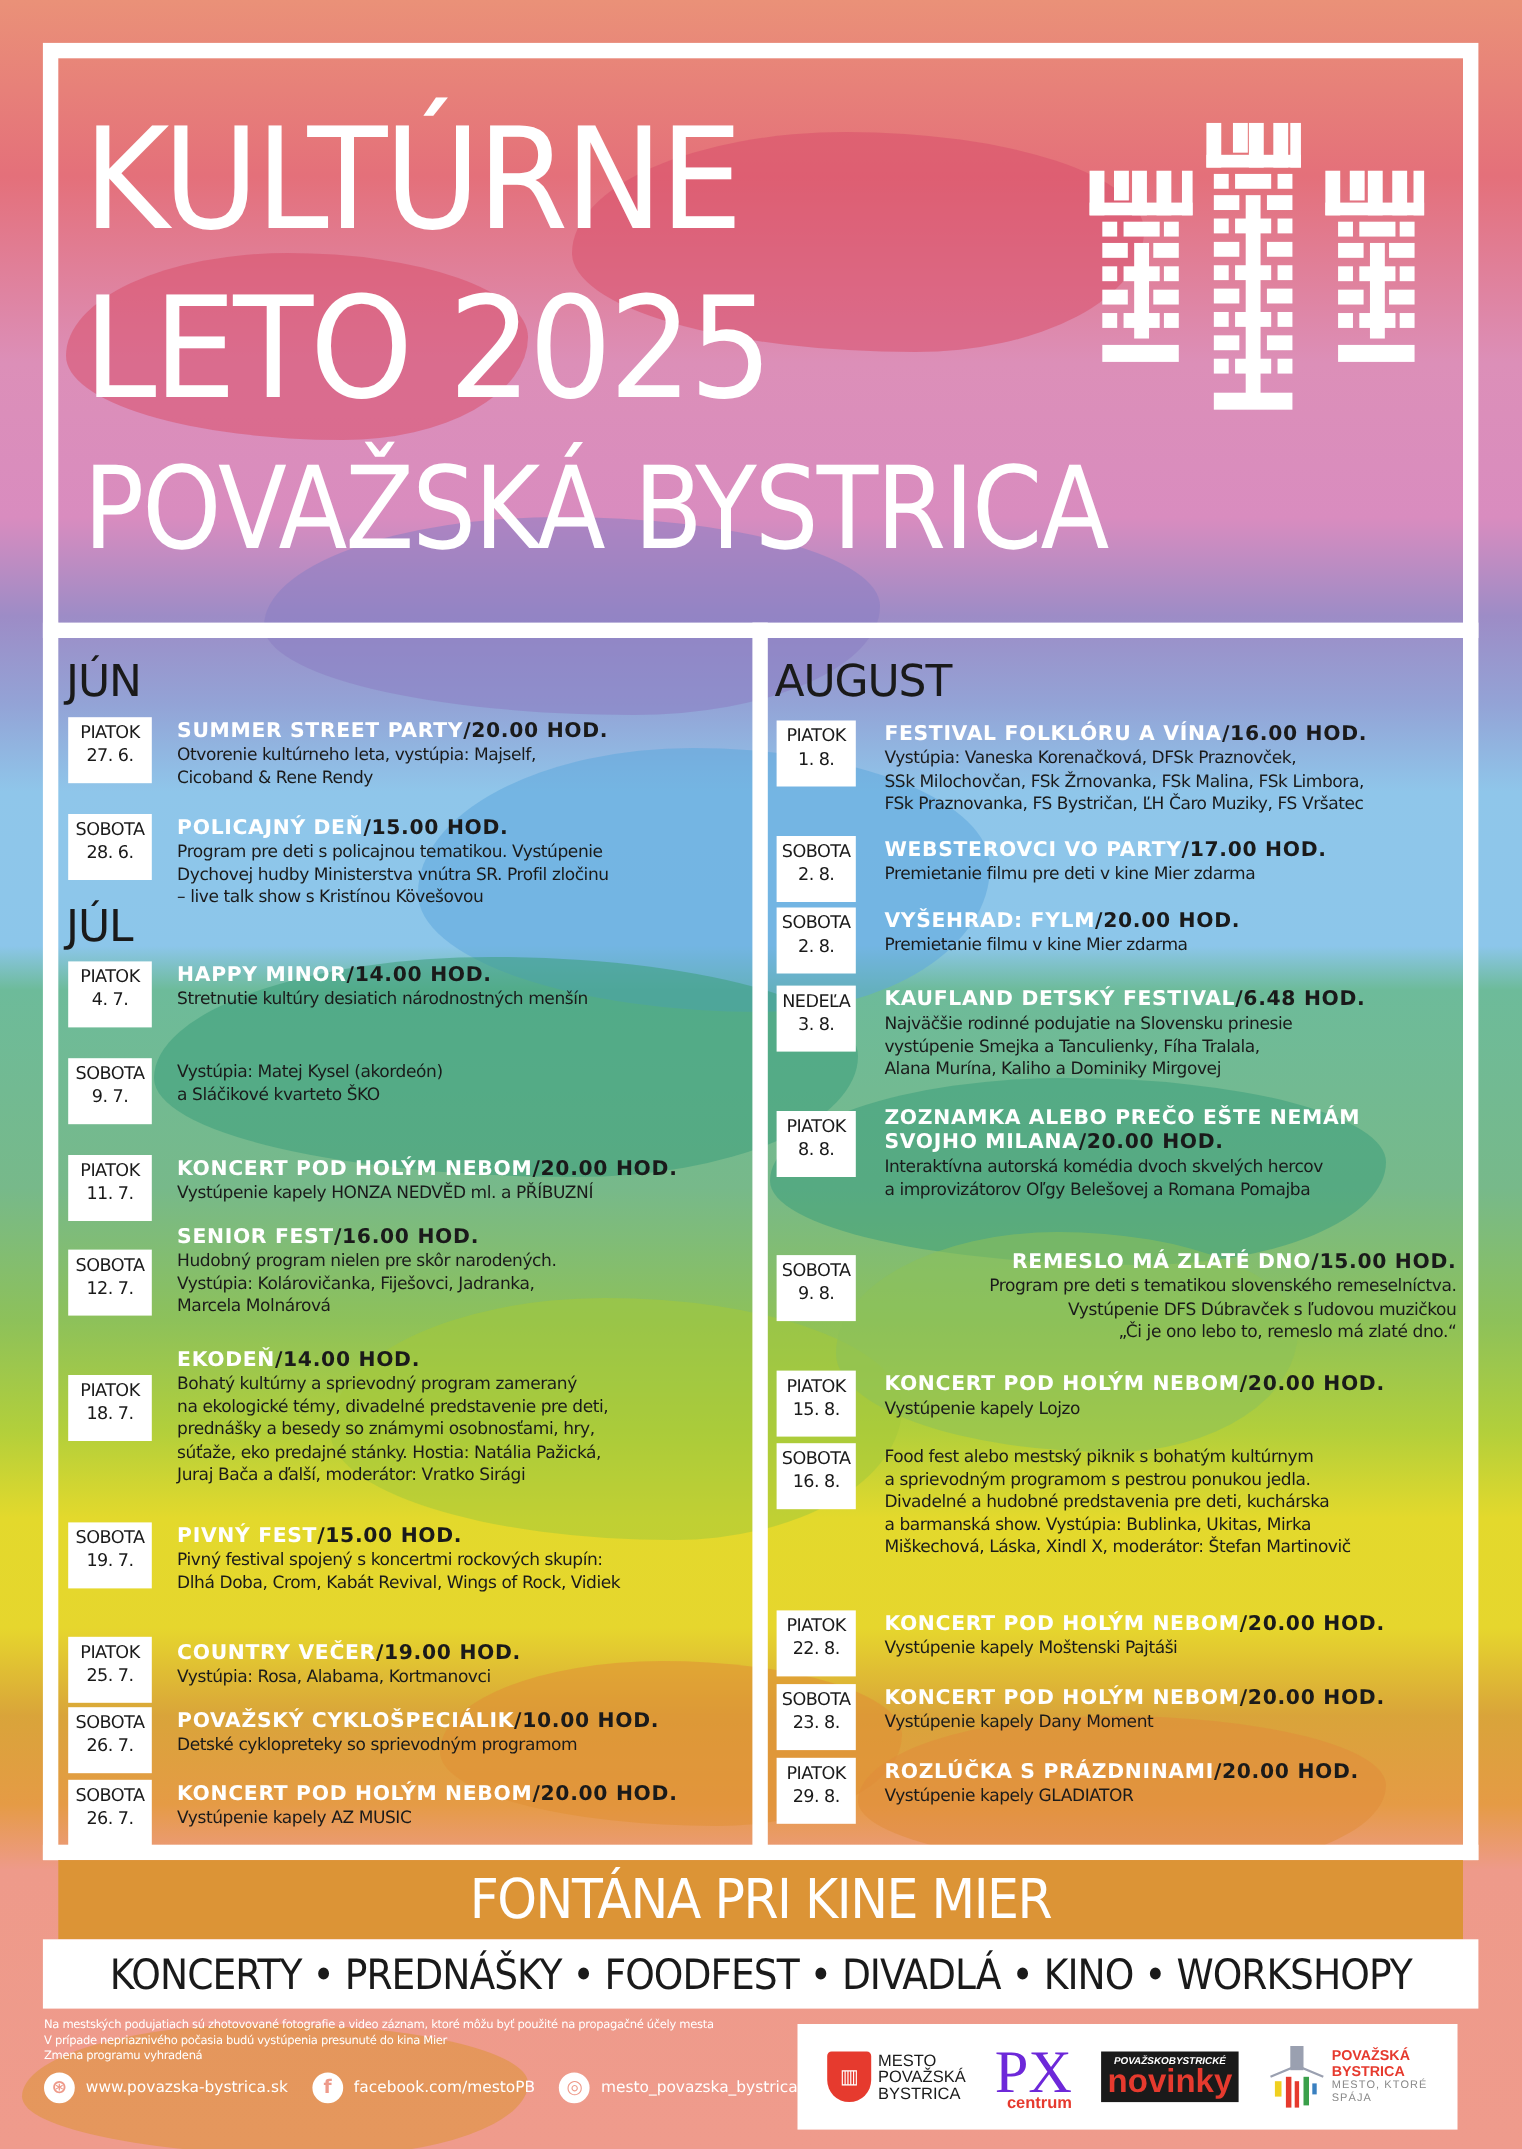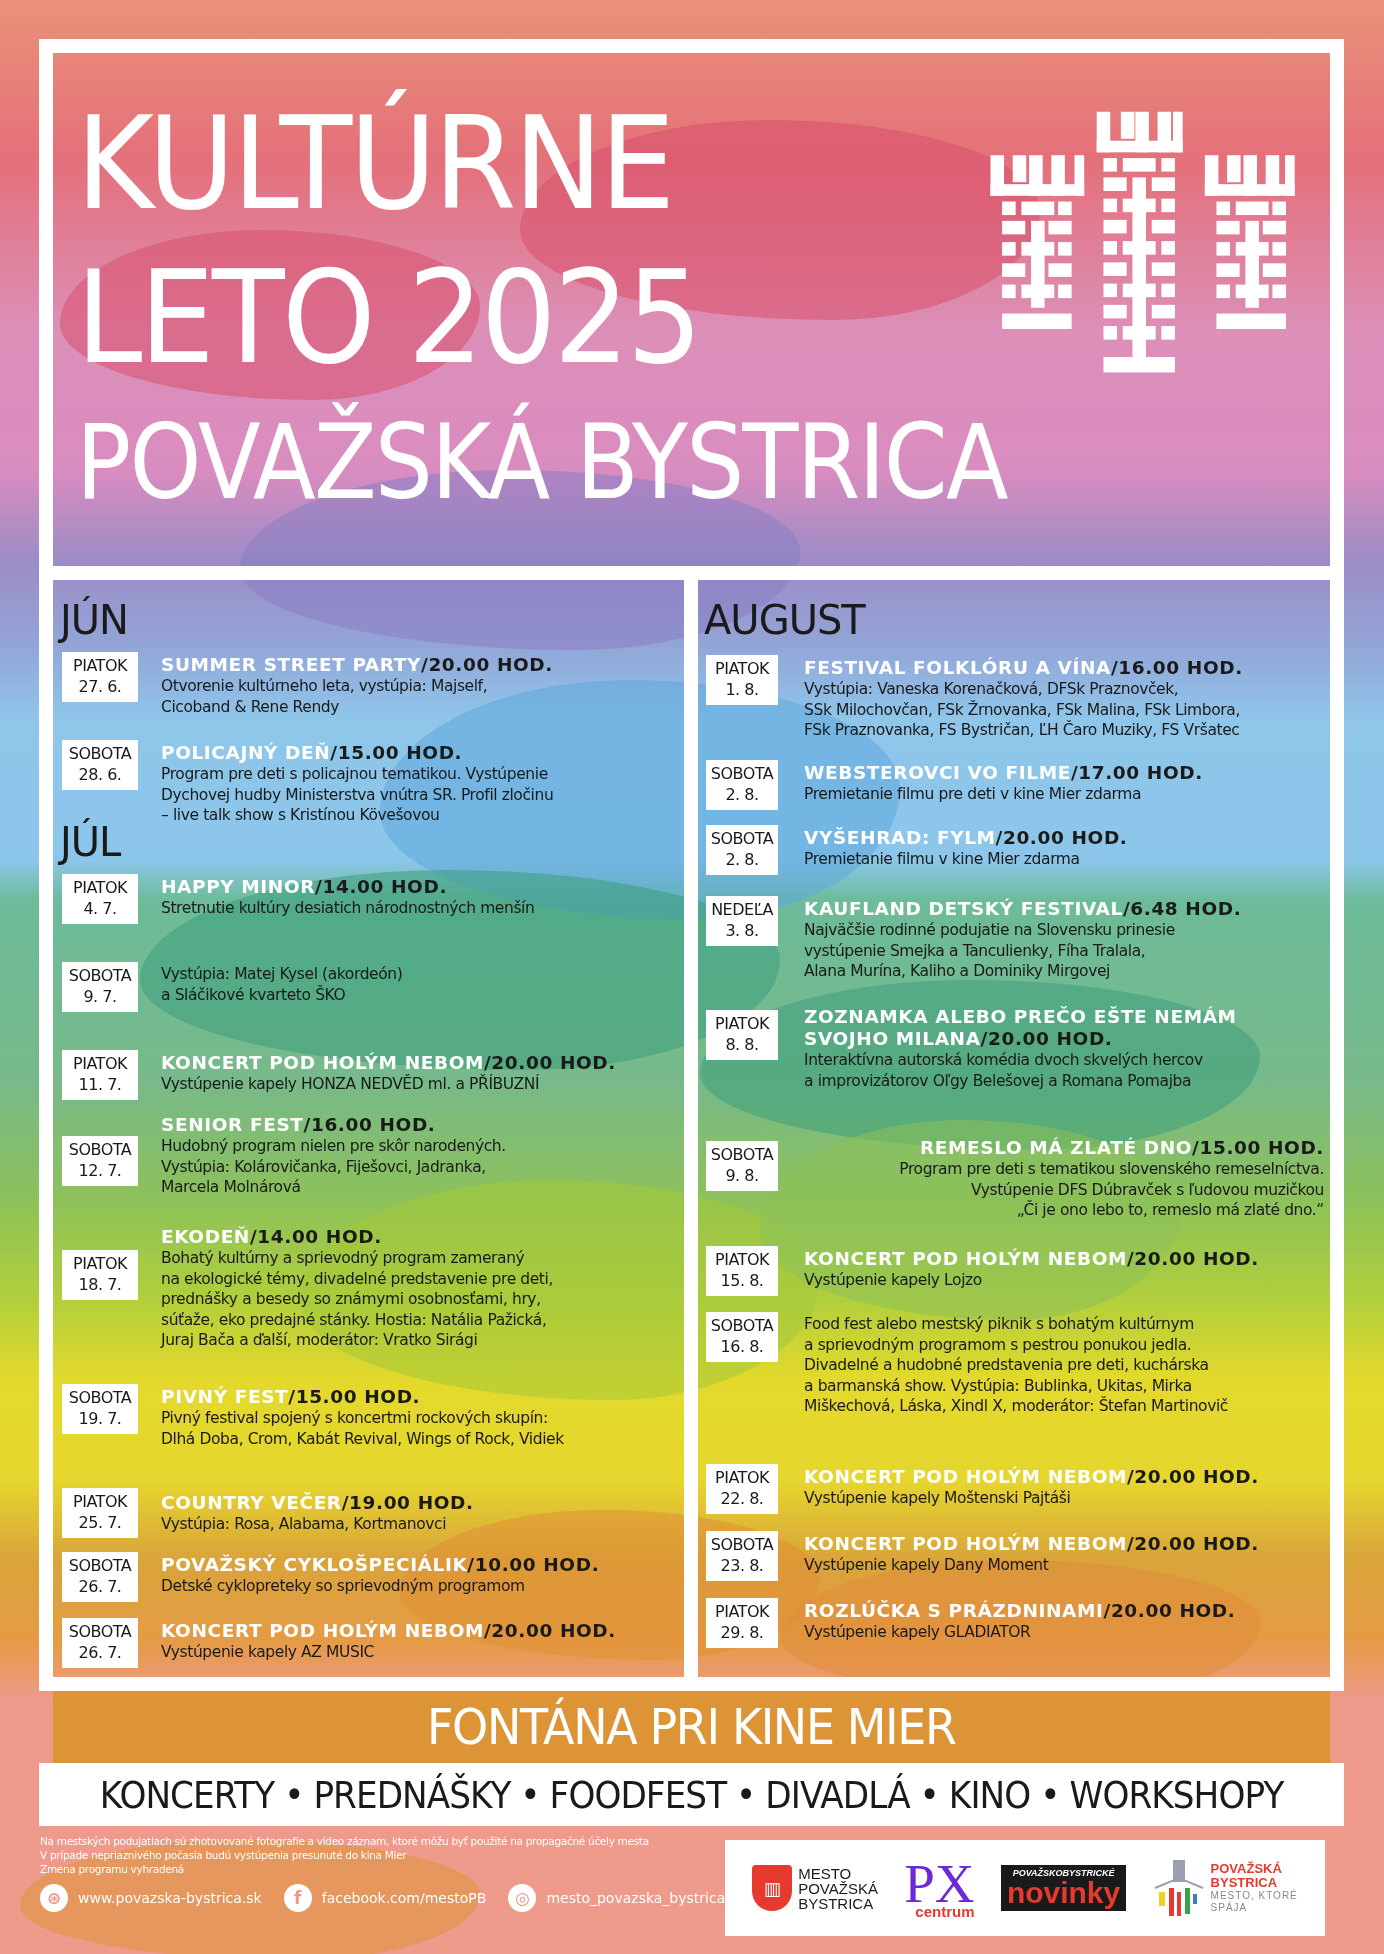--- a/index.html
+++ b/index.html
@@ -20,21 +20,21 @@
 
   .title-line { position: absolute; color: #ffffff; font-family: "DejaVu Sans", sans-serif; font-weight: normal; letter-spacing: -3px; line-height: 1; white-space: nowrap; }
   .t1 { left: 76px; top: 100px; font-size: 128px; transform: scaleX(0.93); transform-origin: left; }
   .t2 { left: 76px; top: 254px; font-size: 128px; transform: scaleX(0.93); transform-origin: left; }
   .t3 { left: 76px; top: 410px; font-size: 104px; transform: scaleX(0.88); transform-origin: left; letter-spacing: -2px; }
 
   .towers { position: absolute; left: 985px; top: 105px; width: 320px; height: 280px; }
 
   .month { position: absolute; font-family: "DejaVu Sans", sans-serif; font-size: 40px; color: #1a1a1a; letter-spacing: -1px; line-height: 1; }
   .event { position: absolute; }
-  .datebox { position: absolute; left: 0; top: 0; width: 76px; height: 50px; background: #ffffff; color: #1a1a1a; text-align: center; font-family: "DejaVu Sans", sans-serif; font-size: 16px; line-height: 21px; padding-top: 3px; letter-spacing: -0.5px; }
+  .datebox { position: absolute; left: 0; top: 0; width: 76px; height: 60px; background: #ffffff; color: #1a1a1a; text-align: center; font-family: "DejaVu Sans", sans-serif; font-size: 16px; line-height: 21px; padding-top: 3px; letter-spacing: -0.5px; }
   .datebox .day { display: block; }
   .datebox .date { display: block; }
   .ev-body { position: absolute; left: 99px; top: 2px; width: 520px; }
   .ev-title { font-family: "DejaVu Sans", sans-serif; font-weight: bold; font-size: 18.5px; line-height: 22px; letter-spacing: 0.6px; white-space: nowrap; }
   .ev-name { color: #ffffff; }
   .ev-time { color: #1a1a1a; }
   .ev-desc { font-family: "DejaVu Sans", sans-serif; font-size: 15.5px; line-height: 20.5px; color: #1a1a1a; letter-spacing: -0.4px; white-space: pre-line; }
 
   .venue-band { position: absolute; left: 53px; top: 1691px; width: 1277px; height: 72px; background: #dc9436; display: flex; align-items: center; justify-content: center; }
   .venue { color: #ffffff; font-family: "DejaVu Sans", sans-serif; font-size: 50px; letter-spacing: -1.5px; transform: scaleX(0.92); }
@@ -319,21 +319,21 @@
 FSk Praznovanka, FS Bystričan, ĽH Čaro Muziky, FS Vršatec</div>
     </div>
 </div>
 
 <div class="event" style="left:706px;top:760px;">
   <div class="datebox" style="width:72px;">
       <span class="day">SOBOTA</span>
       <span class="date">2. 8.</span>
     </div>
   <div class="ev-body" style="left:98px;">
-      <div class="ev-title"><span class="ev-name">WEBSTEROVCI VO FILME</span><span class="ev-time">/17.00 HOD.</span></div>
+      <div class="ev-title"><span class="ev-name">WEBSTEROVCI VO PARTY</span><span class="ev-time">/17.00 HOD.</span></div>
       <div class="ev-desc">Premietanie filmu pre deti v kine Mier zdarma</div>
     </div>
 </div>
 
 <div class="event" style="left:706px;top:825px;">
   <div class="datebox" style="width:72px;">
       <span class="day">SOBOTA</span>
       <span class="date">2. 8.</span>
     </div>
   <div class="ev-body" style="left:98px;">

